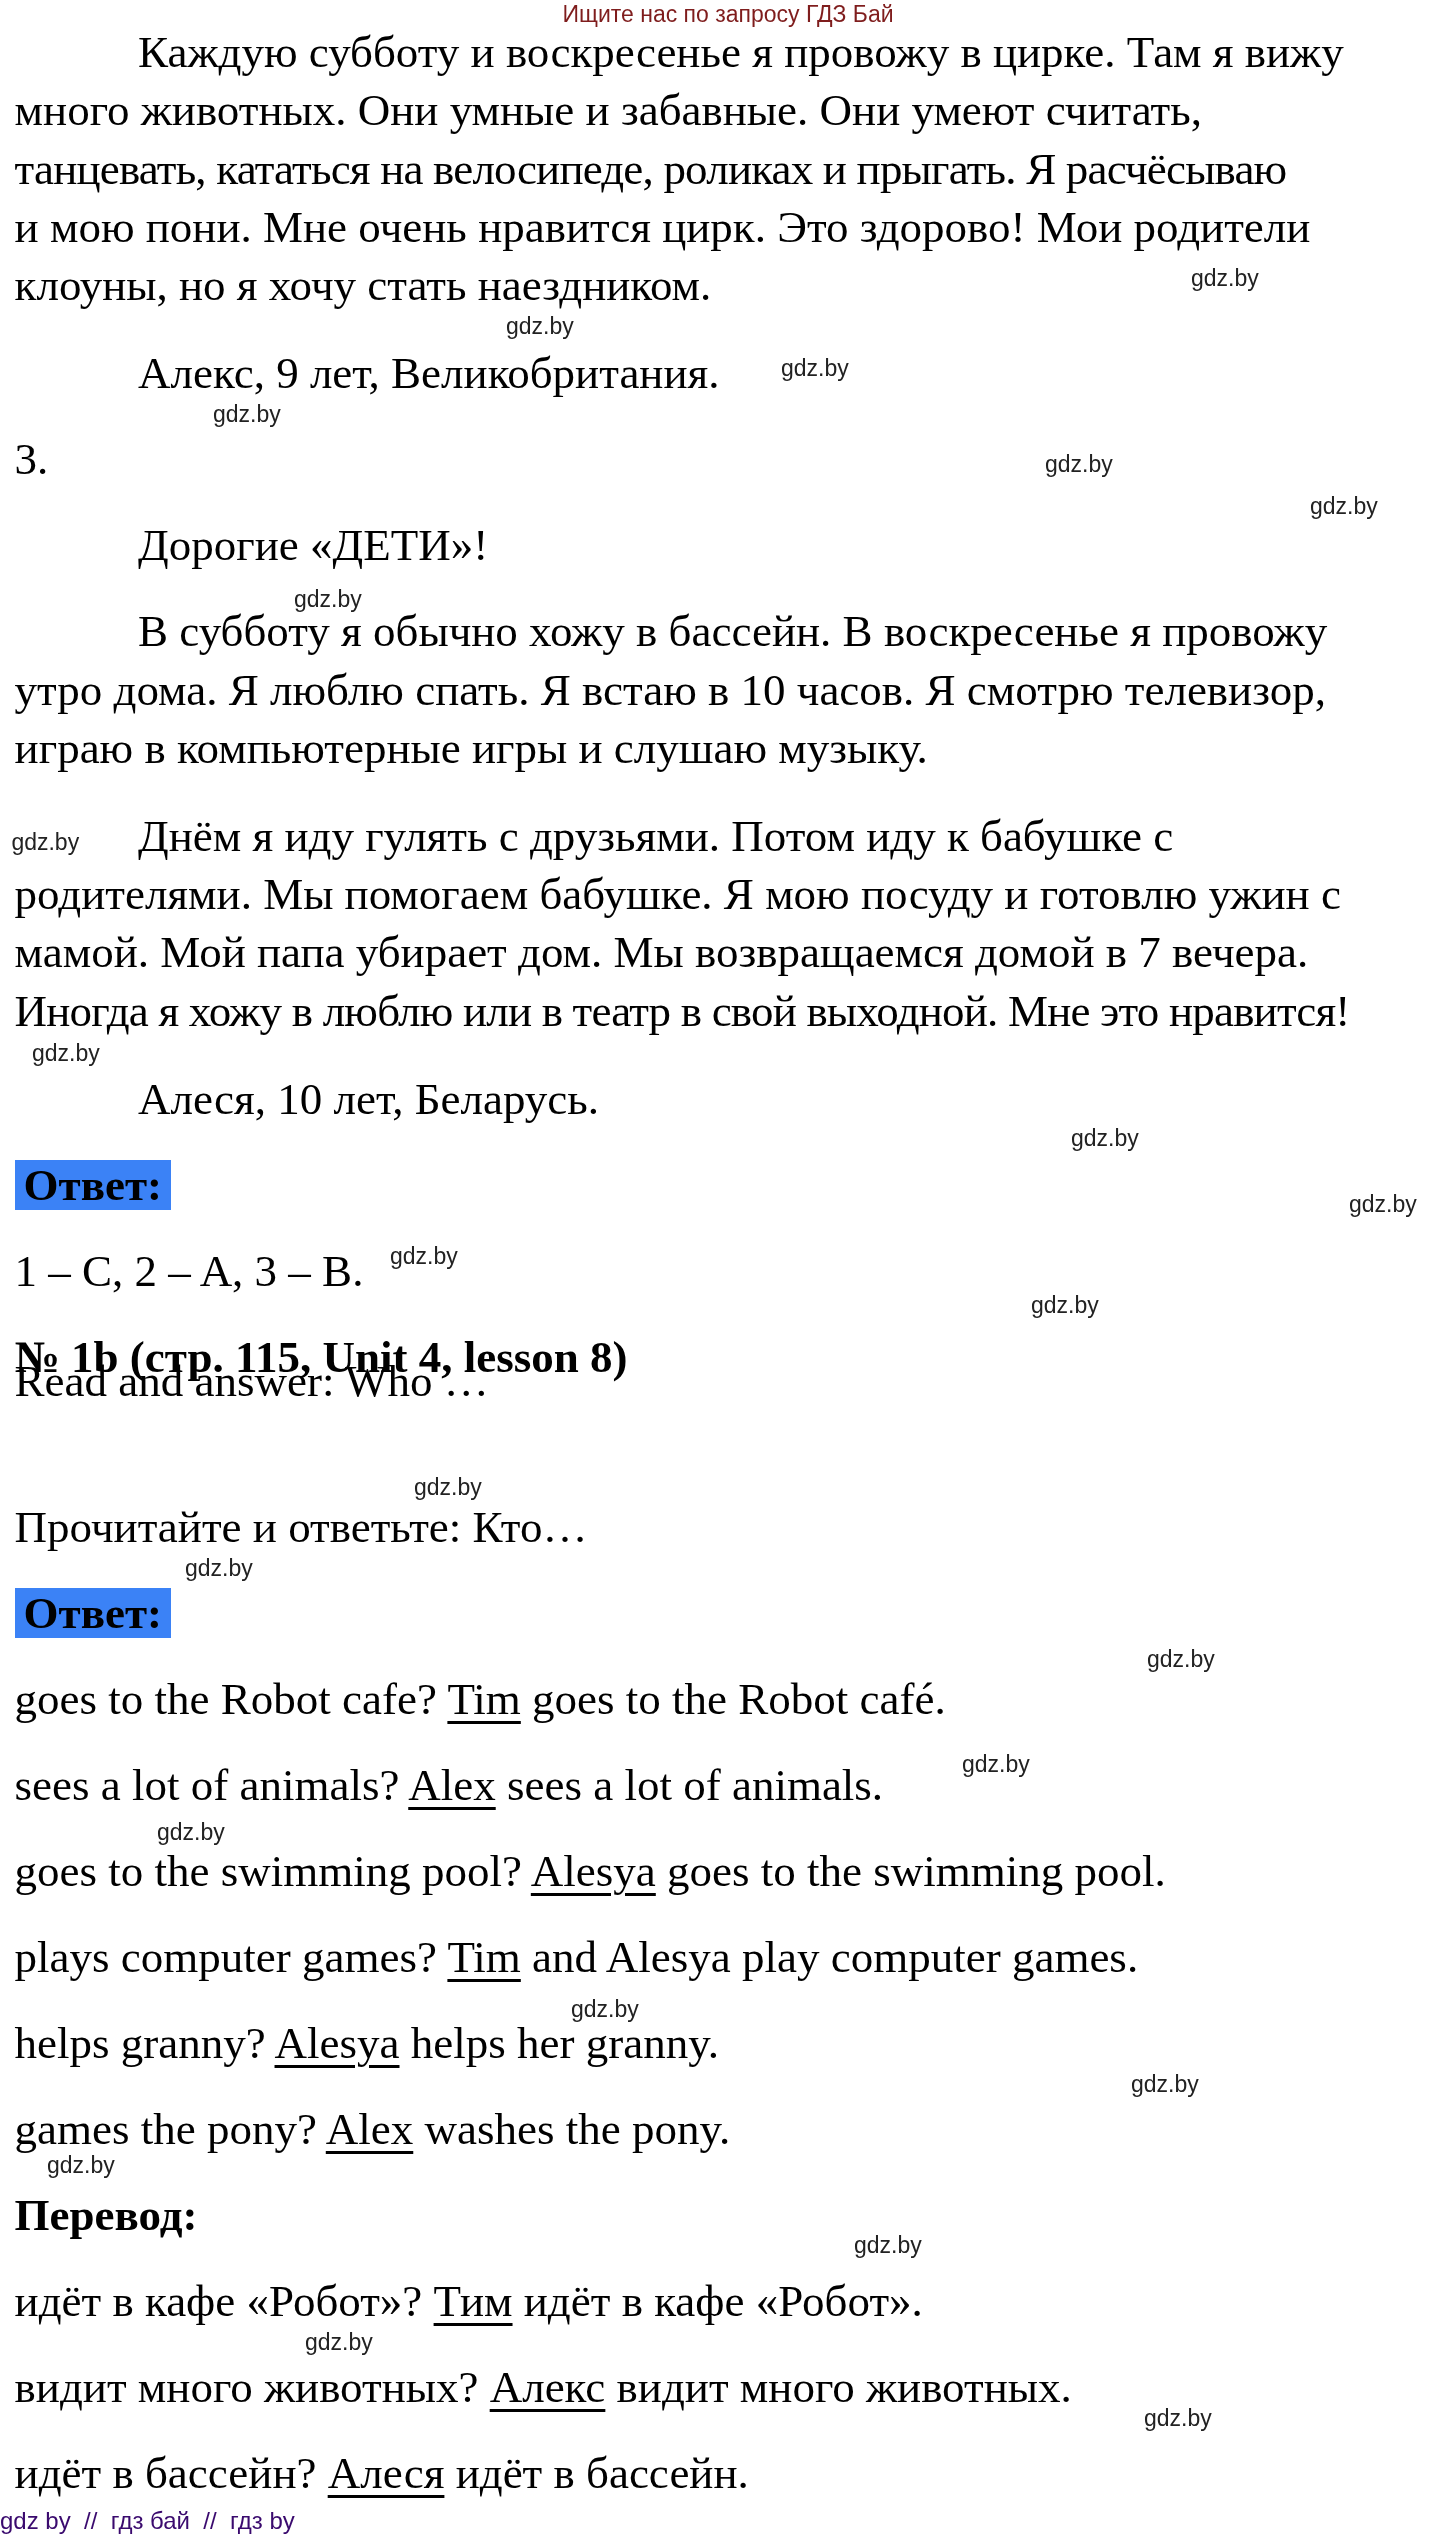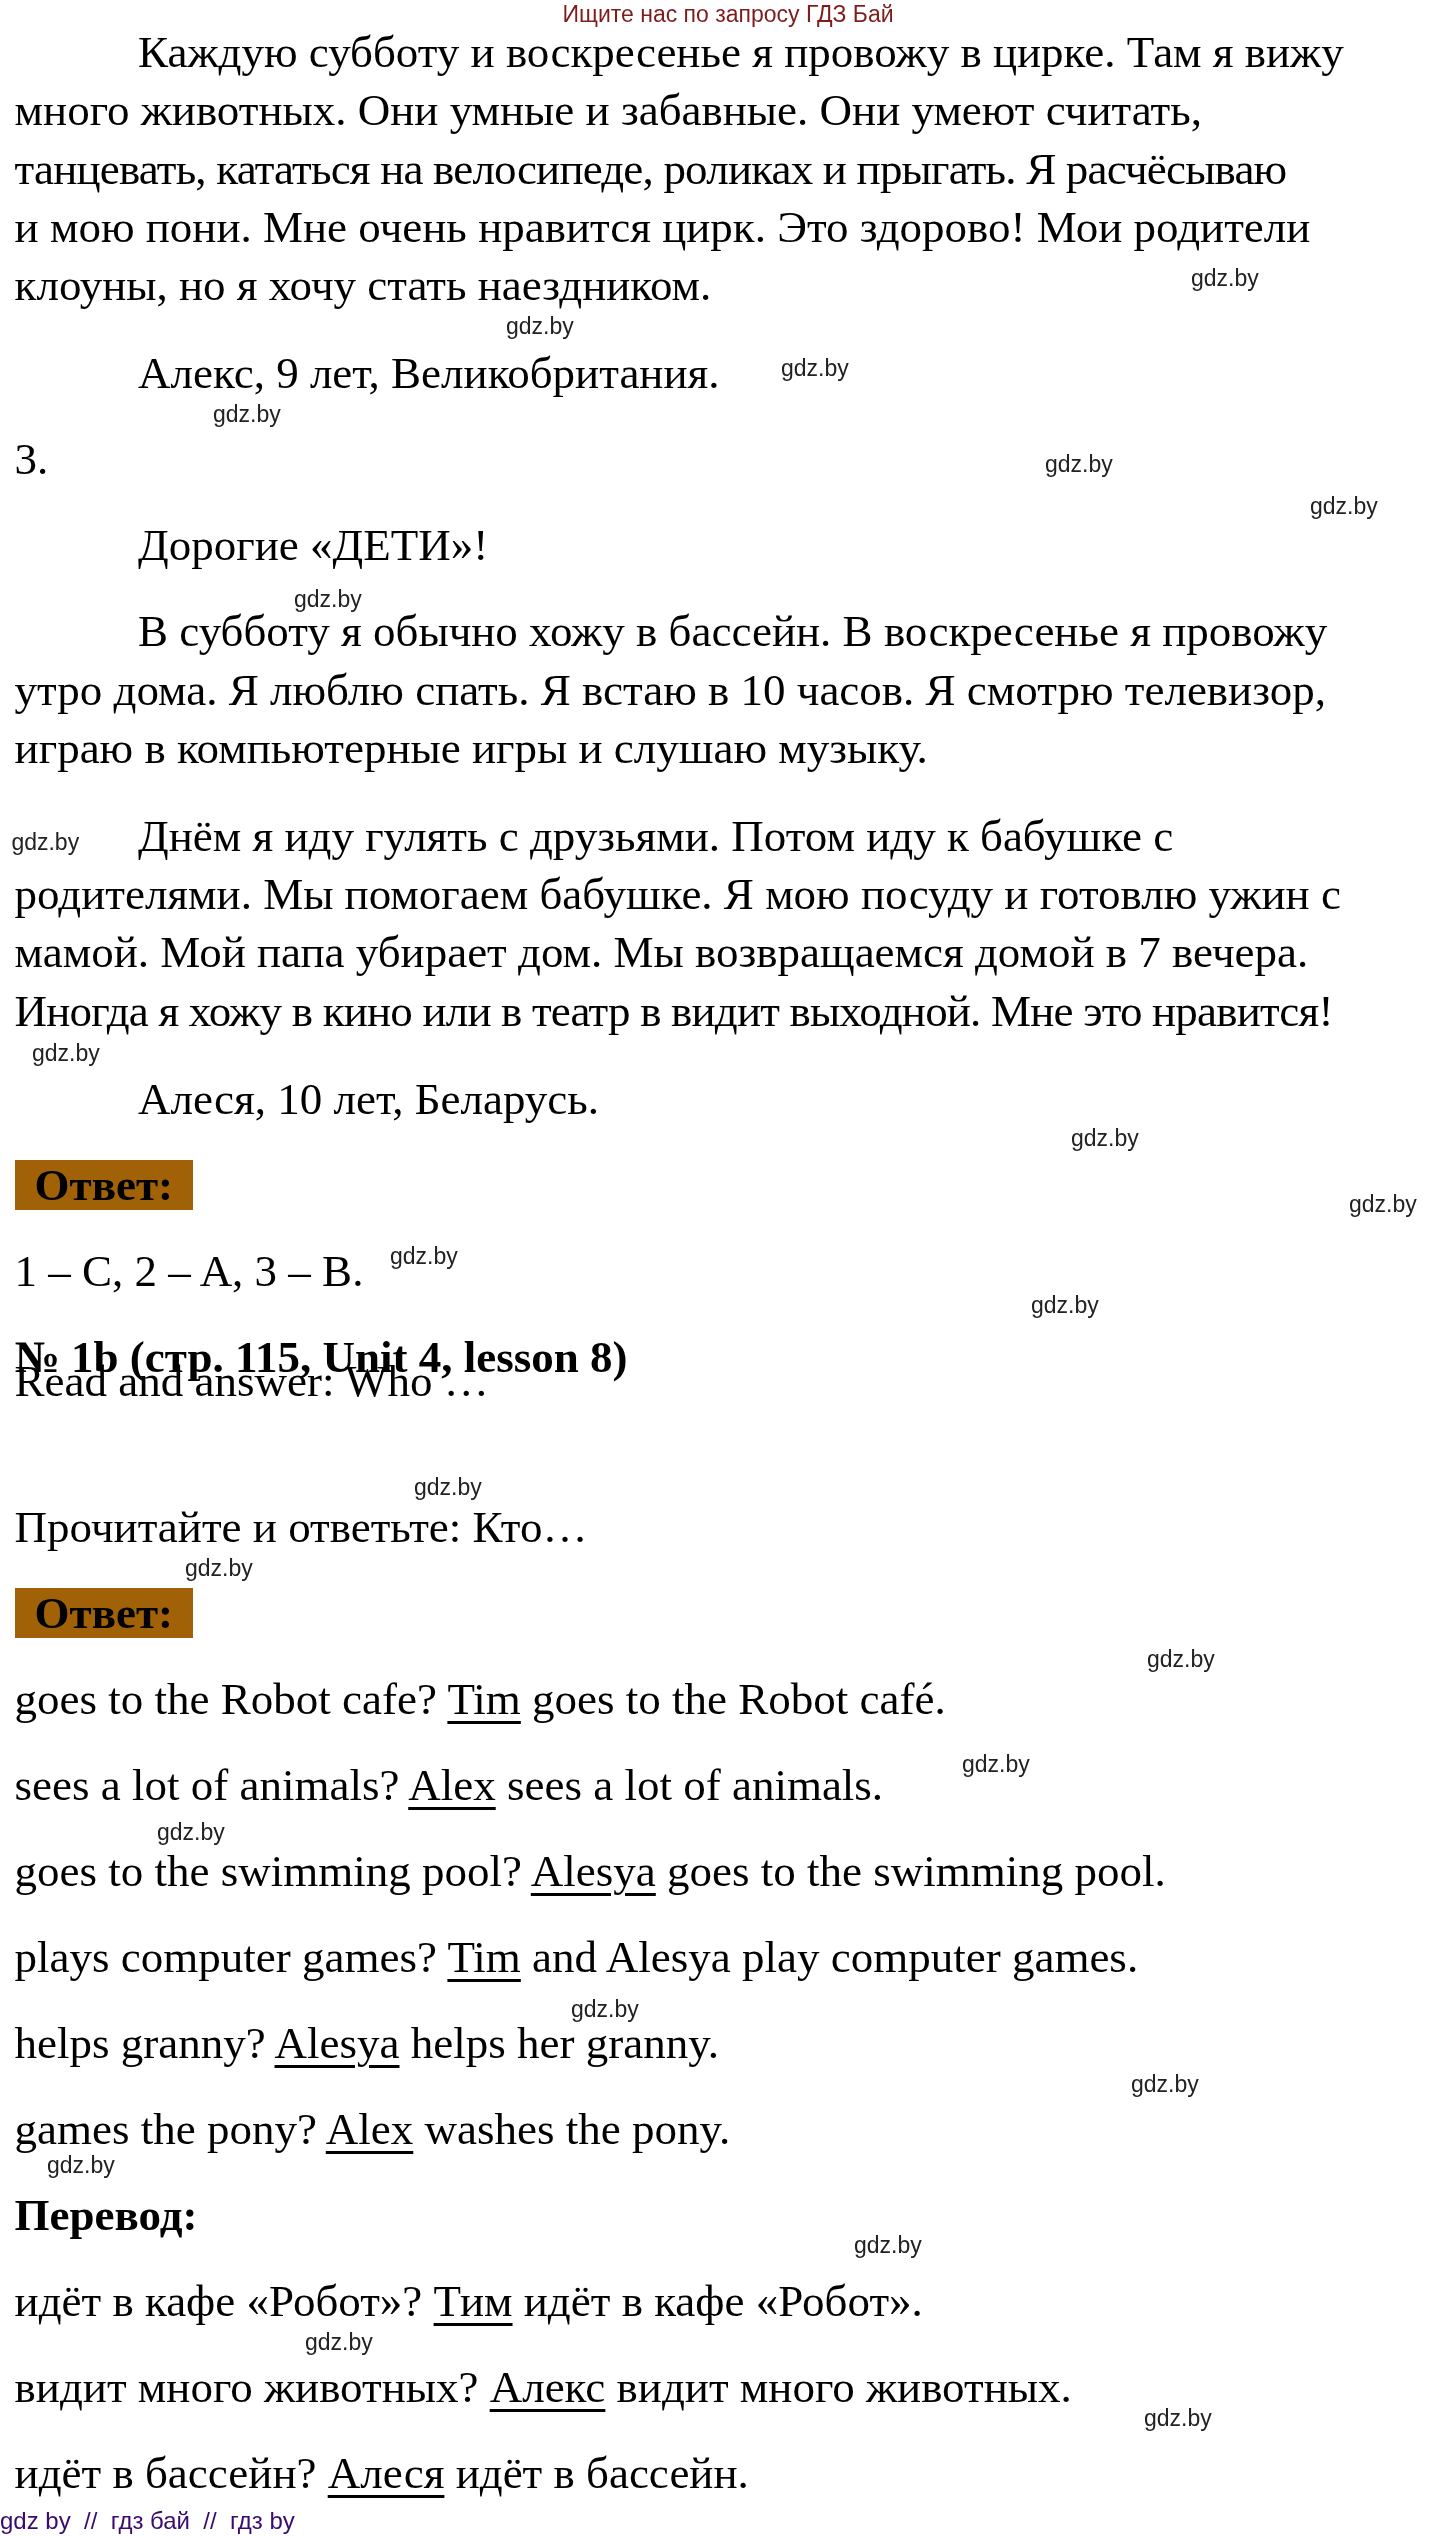--- a/index.html
+++ b/index.html
@@ -2,21 +2,21 @@
 <html style="font-size:13px"><head>
 <meta charset="utf-8">
 <style>
   html, body { margin: 0; padding: 0; background: #ffffff; }
   body { width: 1456px; height: 2538px; position: relative; overflow: hidden; font-family: "Liberation Serif", serif; color: #000; }
   .hdr { position: absolute; top: 0; left: 0; width: 1456px; text-align: center; font-family: "Liberation Sans", sans-serif; font-size: 23px; color: #7f1d1d; line-height: 28px; }
   .ftr { position: absolute; top: 2506px; left: 0; width: 1456px; text-align: left; font-family: "Liberation Sans", sans-serif; font-size: 24px; color: #3a0a6e; line-height: 29px; }
   .t { position: absolute; left: 14.6px; font-size: 45px; line-height: 58px; white-space: nowrap; transform-origin: left top; }
   .ind { left: 138px; }
   .b { font-weight: bold; }
-  .hl { background: #a16207; padding: 0 20px; }
+  .hl { background: #3b82f6; padding: 0 9px; }
   .u { text-decoration: underline; text-decoration-thickness: 3.2px; text-underline-offset: 6.5px; }
   .wm { position: absolute; font-family: "Liberation Sans", sans-serif; font-size: 23px; color: #222; line-height: 26px; }
 </style>
 </head>
 <body>
 
 <div class="hdr">Ищите нас по запросу ГДЗ Бай</div>
 
 <div class="t ind" style="top:23px">Каждую субботу и воскресенье я провожу в цирке. Там я вижу</div>
 <div class="t" style="top:81px">много животных. Они умные и забавные. Они умеют считать,</div>
@@ -26,21 +26,21 @@
 <div class="t ind" style="top:344px">Алекс, 9 лет, Великобритания.</div>
 
 <div class="t" style="top:430px">3.</div>
 <div class="t ind" style="top:516px">Дорогие «ДЕТИ»!</div>
 <div class="t ind" style="top:602px">В субботу я обычно хожу в бассейн. В воскресенье я провожу</div>
 <div class="t" style="top:661px">утро дома. Я люблю спать. Я встаю в 10 часов. Я смотрю телевизор,</div>
 <div class="t" style="top:719px">играю в компьютерные игры и слушаю музыку.</div>
 <div class="t ind" style="top:807px">Днём я иду гулять с друзьями. Потом иду к бабушке с</div>
 <div class="t" style="top:865px">родителями. Мы помогаем бабушке. Я мою посуду и готовлю ужин с</div>
 <div class="t" style="top:923px">мамой. Мой папа убирает дом. Мы возвращаемся домой в 7 вечера.</div>
-<div class="t" style="top:982px; letter-spacing:-0.8px">Иногда я хожу в кино или в театр в видит выходной. Мне это нравится!</div>
+<div class="t" style="top:982px; letter-spacing:-0.8px">Иногда я хожу в люблю или в театр в свой выходной. Мне это нравится!</div>
 <div class="t ind" style="top:1070px">Алеся, 10 лет, Беларусь.</div>
 
 <div class="t b" style="top:1156px"><span class="hl">Ответ:</span></div>
 <div class="t" style="top:1242px">1 – C, 2 – A, 3 – B.</div>
 
 <div class="t b" style="top:1328px">№ 1b (стр. 115, Unit 4, lesson 8)</div>
 <div class="t" style="top:1352px">Read and answer: Who …</div>
 <div class="t" style="top:1498px">Прочитайте и ответьте: Кто…</div>
 
 <div class="t b" style="top:1584px"><span class="hl">Ответ:</span></div>

